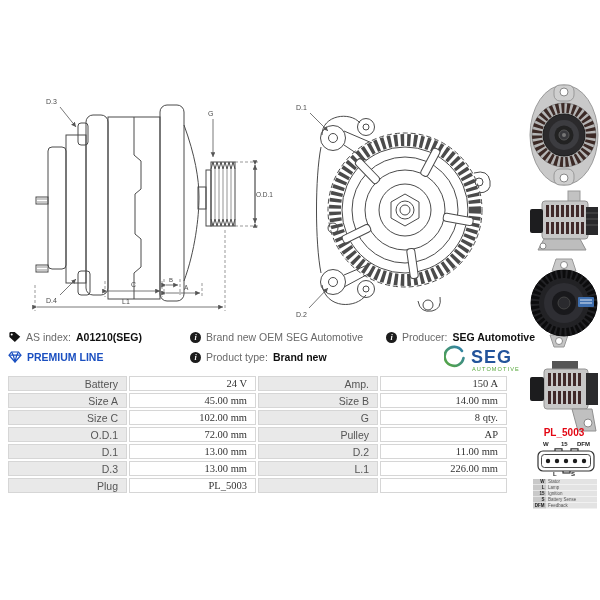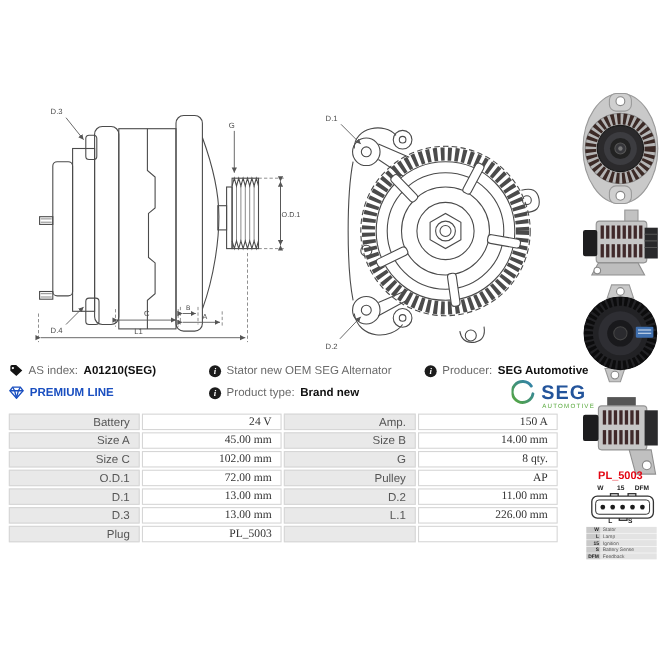--- a/index.html
+++ b/index.html
@@ -38,21 +38,21 @@
     transform-origin:0 0; font-weight:bold; font-size:12px; color:#222; }
   .pinrow span { position:absolute; }
   #plug-legend { position:absolute; left:533px; top:479px; width:128px;
     transform:scale(.5); transform-origin:0 0; font-size:9px; }
   .legrow { display:flex; margin-bottom:1px; height:11px; line-height:11px; }
   .legrow .pin { width:26px; background:#c9c9c9; color:#222; font-weight:bold;
     text-align:right; padding-right:3px; }
   .legrow .desc { flex:1; background:#e3e3e3; color:#555; padding-left:4px; }
 
   
-  #seg-logo { position:absolute; left:465px; top:343px; }
+  #seg-logo { position:absolute; left:444px; top:343px; }
 </style>
 </head>
 <body>
 
 <div id="page">
 
   <svg style="position:absolute;left:22px;top:85px" width="252" height="238" viewBox="0 0 252 238">
     <defs>
       <marker id="m1" markerWidth="8" markerHeight="8" refX="6" refY="3" orient="auto">
         <path d="M0,0 L6,3 L0,6 Z" fill="#555"></path>
@@ -260,21 +260,21 @@
     <svg width="13" height="12" viewBox="0 0 14 12">
       <path d="M1.5,2 a1.5,1.5 0 0 1 1.5,-1.5 h4.2 l6,5.2 -5.8,5.6 -5.9,-5.2 z" fill="#141414"></path>
       <circle cx="4" cy="3.4" r="1.1" fill="#fff"></circle>
     </svg>
     <span>AS index:</span>
     <b>A01210(SEG)</b>
   </div>
 
   <div class="inforow" style="left:190px;top:331px">
     <span class="inf">i</span>
-    <span>Stator new OEM SEG Alternator</span>
+    <span>Brand new OEM SEG Automotive</span>
   </div>
 
   <div class="inforow" style="left:386px;top:331px">
     <span class="inf">i</span>
     <span>Producer:</span>
     <b>SEG Automotive</b>
   </div>
 
   <div class="inforow" style="left:8px;top:351px">
     <svg width="14" height="12" viewBox="0 0 14 12">

